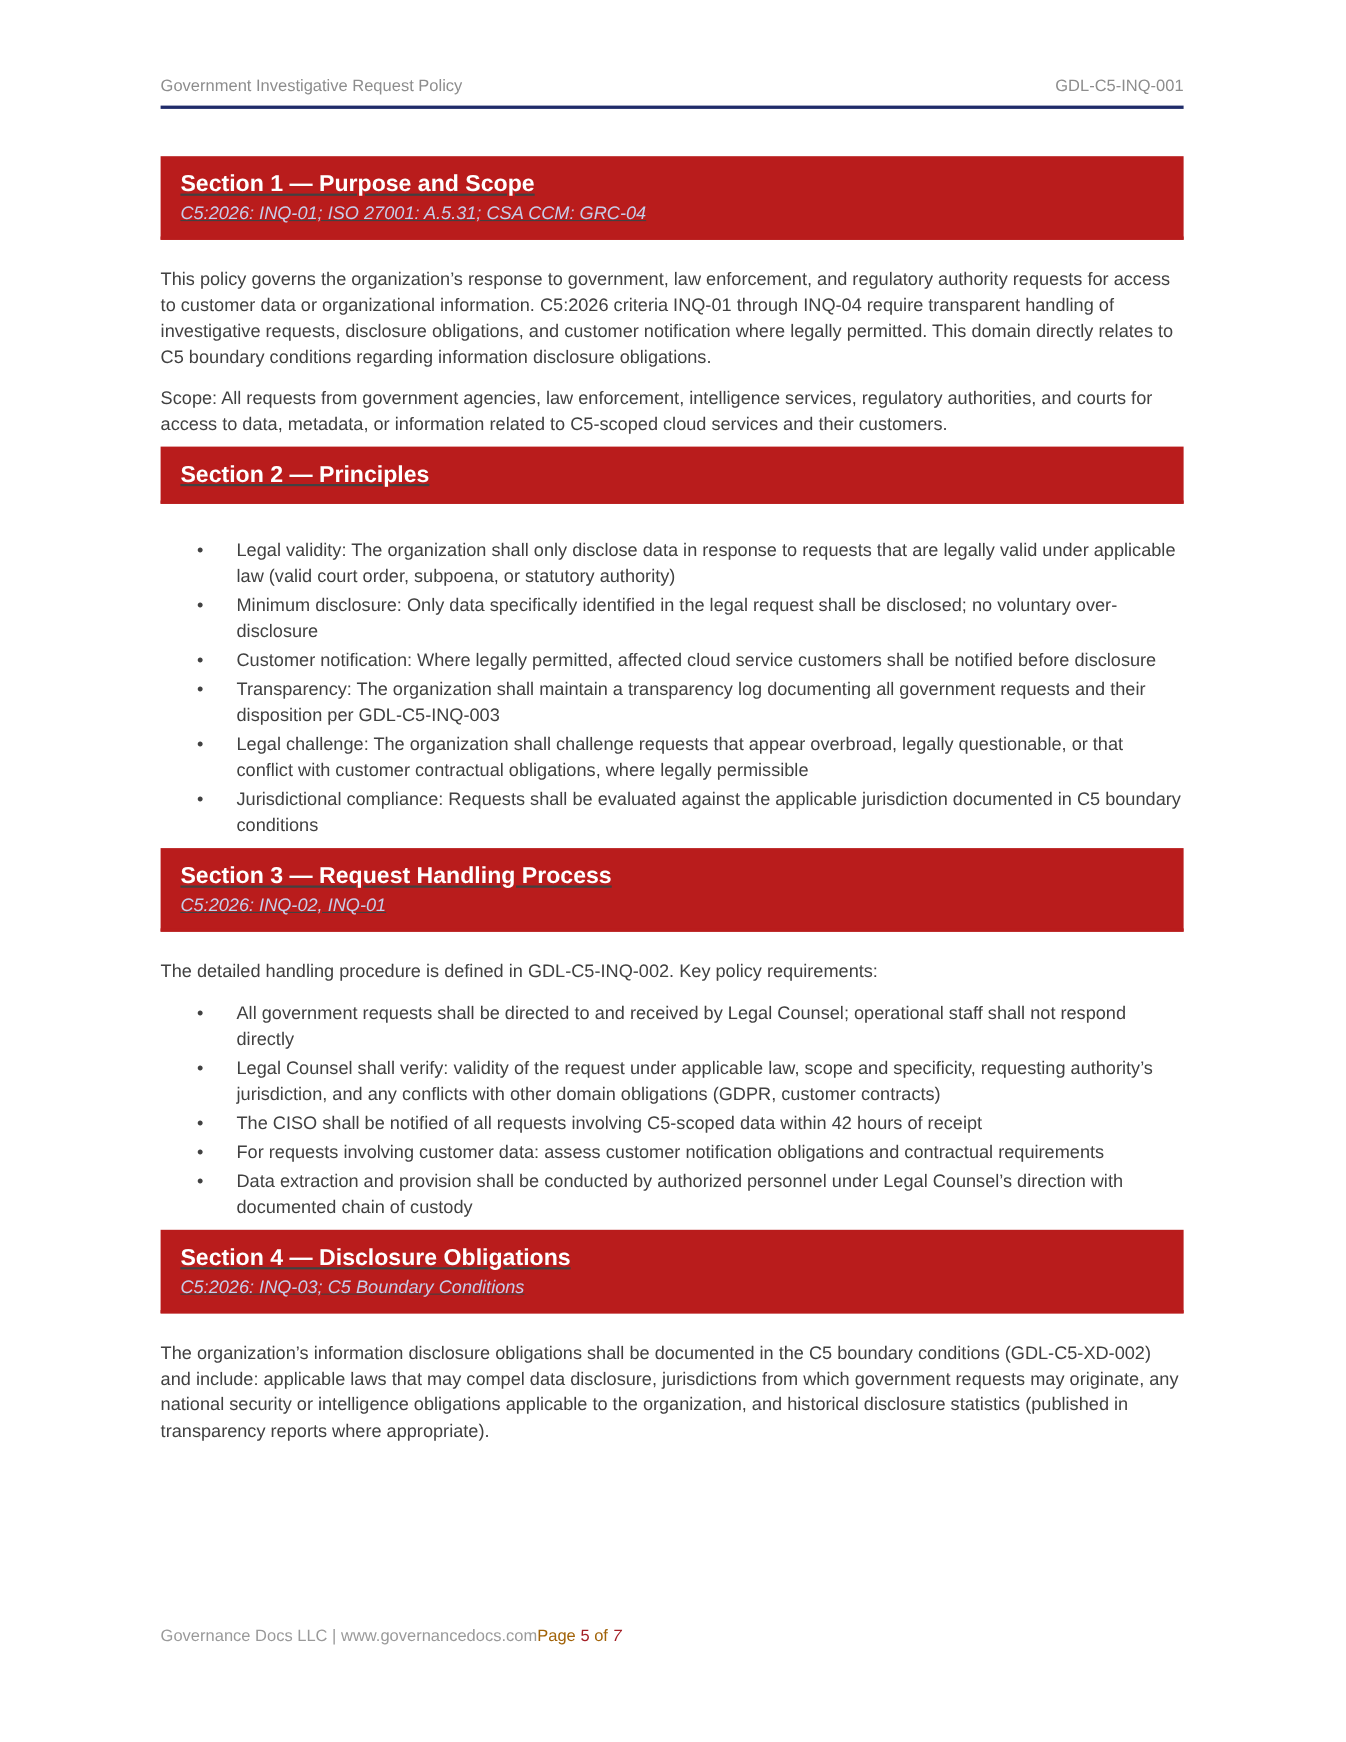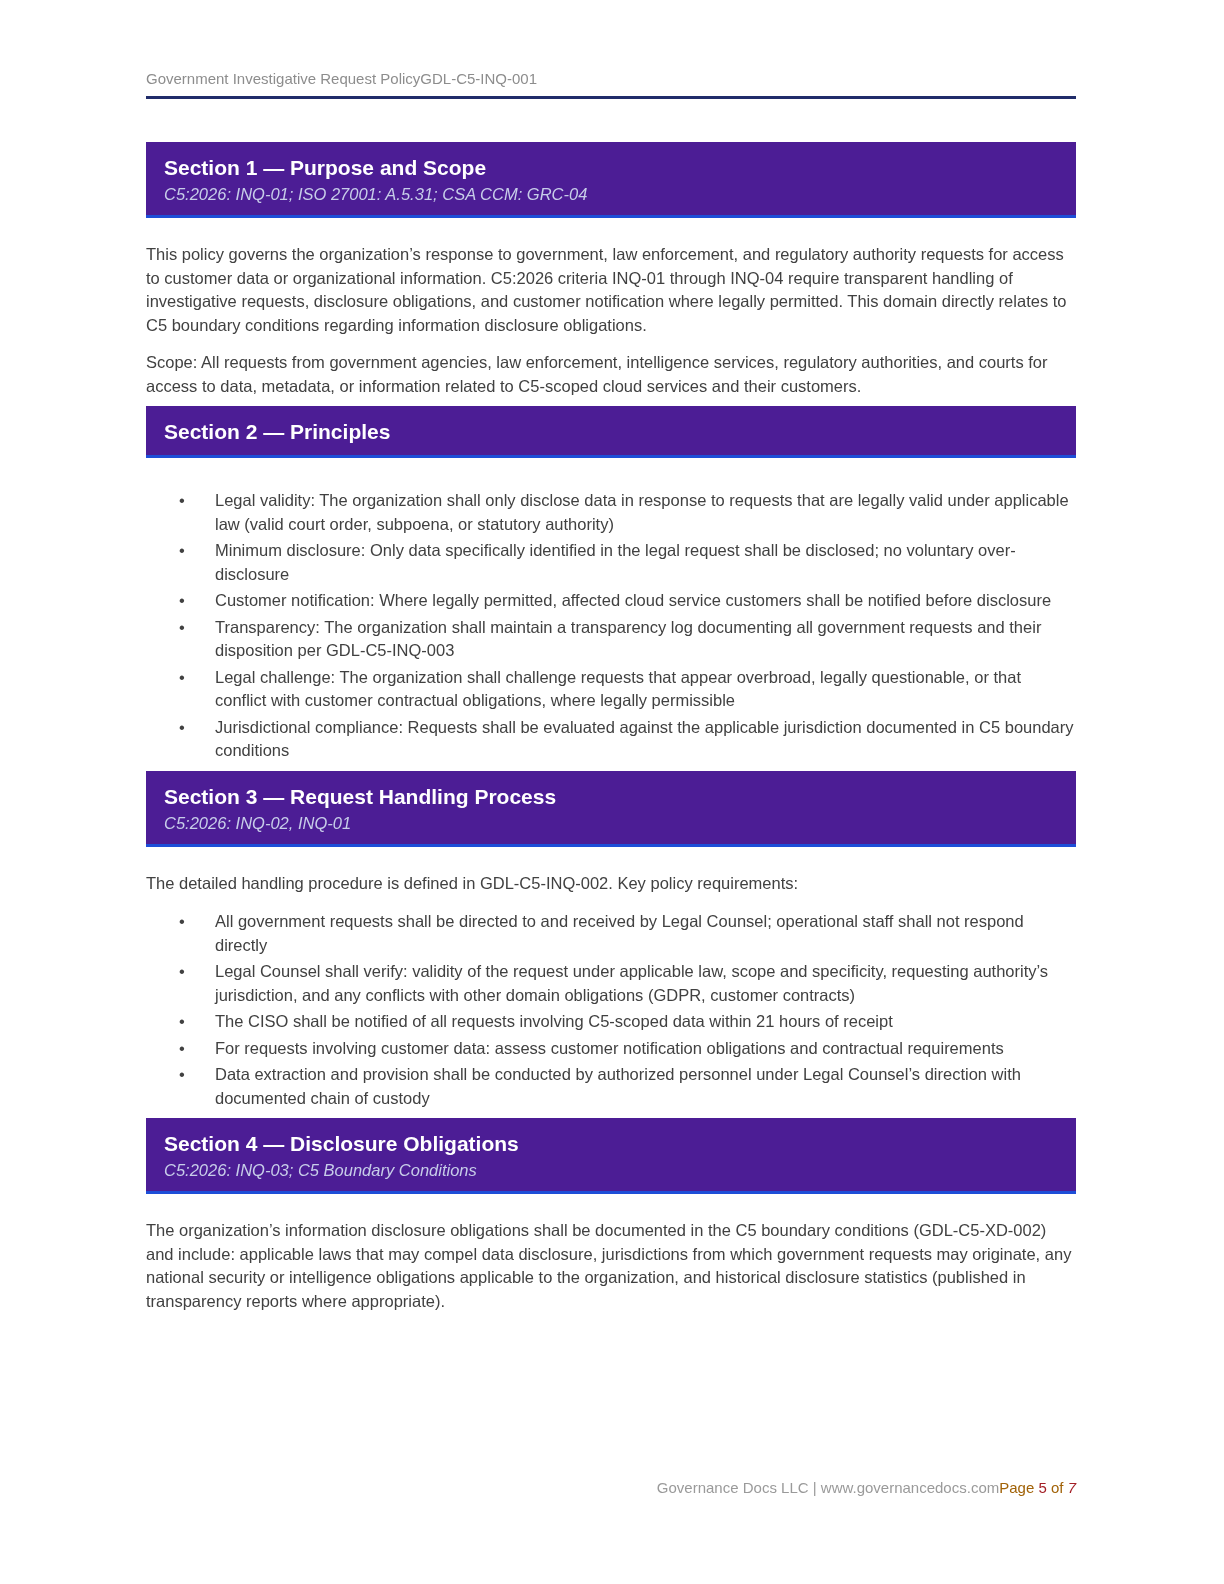--- a/index.html
+++ b/index.html
@@ -13,35 +13,36 @@
     position: relative;
     width: 1224px; height: 1584px;
     background: #ffffff;
     overflow: hidden;
   }
 
   
   .doc-header {
     position: absolute;
     top: 70px; left: 146px; right: 148px;
-    display: flex; justify-content: flex-start; align-items: flex-end;
+    display: flex; justify-content: space-between; align-items: flex-end;
     font-size: 15px; color: #8d8d8d;
     padding-bottom: 9px;
     border-bottom: 3px solid #202c6a;
   }
 
   
   .doc-body {
     position: absolute;
     top: 142px; left: 146px; right: 148px;
   }
   .section-bar {
-    background: #4c1d95;
-    border-bottom: 3px solid #1d4ed8;
+    background: #b91c1c;
+    border-bottom: 3px solid #b91c1c;
     padding: 12px 18px 10px 18px;
+    text-decoration: underline;
   }
   .section:not(:first-child) .section-bar { margin-top: 8px; }
   .section-bar-title {
     color: #ffffff;
     font-size: 21px; font-weight: bold;
     line-height: 27px;
   }
   .section-bar-subtitle {
     color: #c7cde9;
     font-style: italic;
@@ -68,21 +69,21 @@
   .bullet-marker {
     flex: 0 0 69px;
     padding-left: 33px;
   }
   .bullet-text { flex: 1 1 auto; }
 
   
   .doc-footer {
     position: absolute;
     top: 1479px; left: 146px; right: 148px;
-    display: flex; justify-content: flex-end;
+    display: flex; justify-content: flex-start;
     font-size: 15px; color: #9a9a9a;
   }
   .page-indicator span { color: #a16207; }
   .page-indicator .page-num { color: #a31f26; }
   .page-indicator .page-total { color: #a31f26; font-style: italic; }
 </style>
 </head>
 <body>
 
 <div class="page">
@@ -142,21 +143,21 @@
           <div class="bullet-item">
             <span class="bullet-marker">•</span>
             <span class="bullet-text">All government requests shall be directed to and received by Legal Counsel; operational staff shall not respond directly</span>
           </div>
           <div class="bullet-item">
             <span class="bullet-marker">•</span>
             <span class="bullet-text">Legal Counsel shall verify: validity of the request under applicable law, scope and specificity, requesting authority’s jurisdiction, and any conflicts with other domain obligations (GDPR, customer contracts)</span>
           </div>
           <div class="bullet-item">
             <span class="bullet-marker">•</span>
-            <span class="bullet-text">The CISO shall be notified of all requests involving C5-scoped data within 21 hours of receipt</span>
+            <span class="bullet-text">The CISO shall be notified of all requests involving C5-scoped data within 42 hours of receipt</span>
           </div>
           <div class="bullet-item">
             <span class="bullet-marker">•</span>
             <span class="bullet-text">For requests involving customer data: assess customer notification obligations and contractual requirements</span>
           </div>
           <div class="bullet-item">
             <span class="bullet-marker">•</span>
             <span class="bullet-text">Data extraction and provision shall be conducted by authorized personnel under Legal Counsel’s direction with documented chain of custody</span>
           </div>
         </div>

